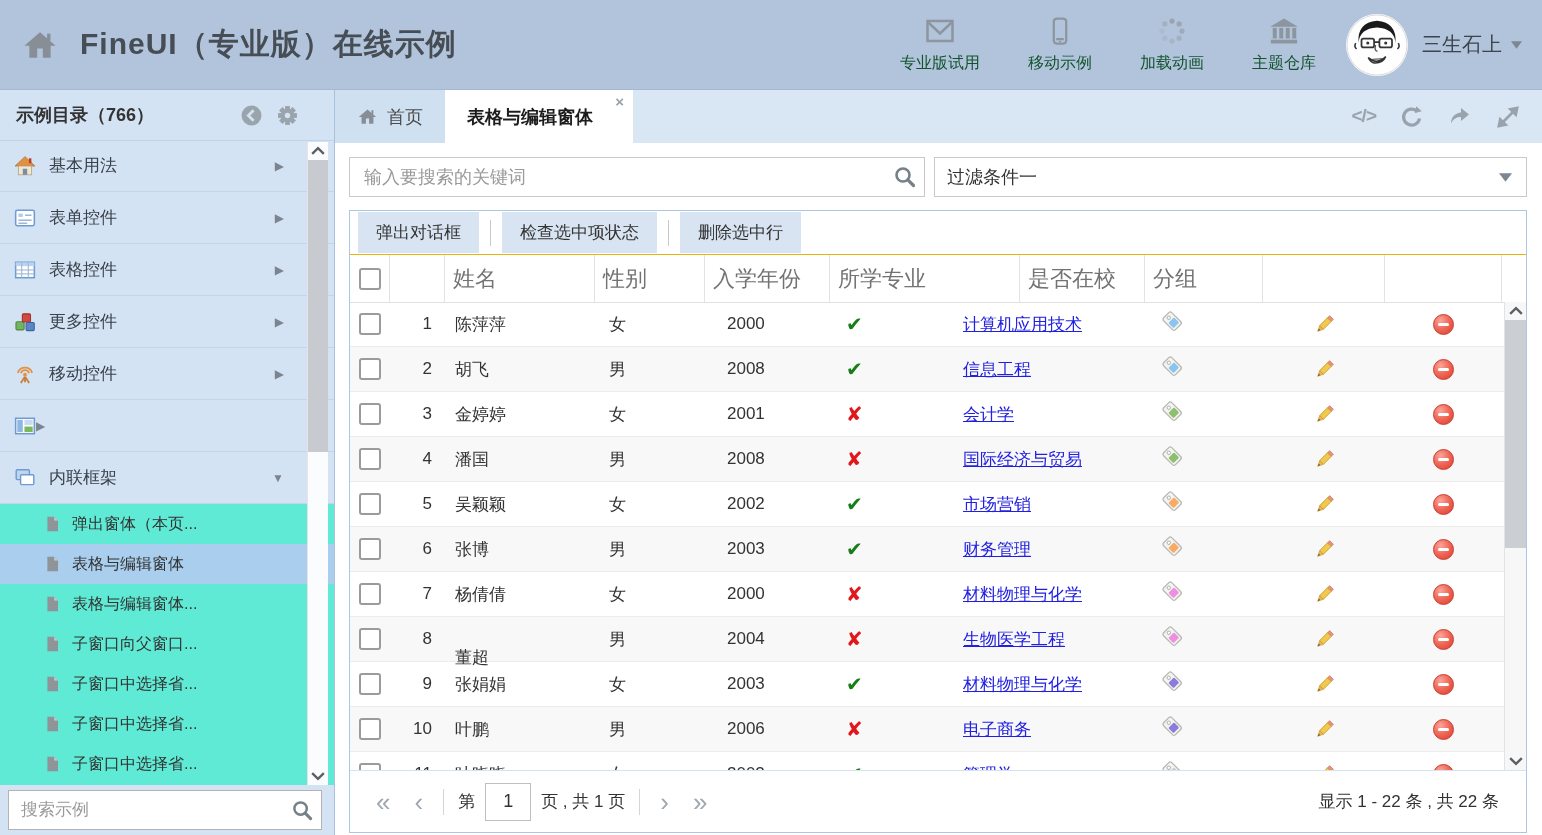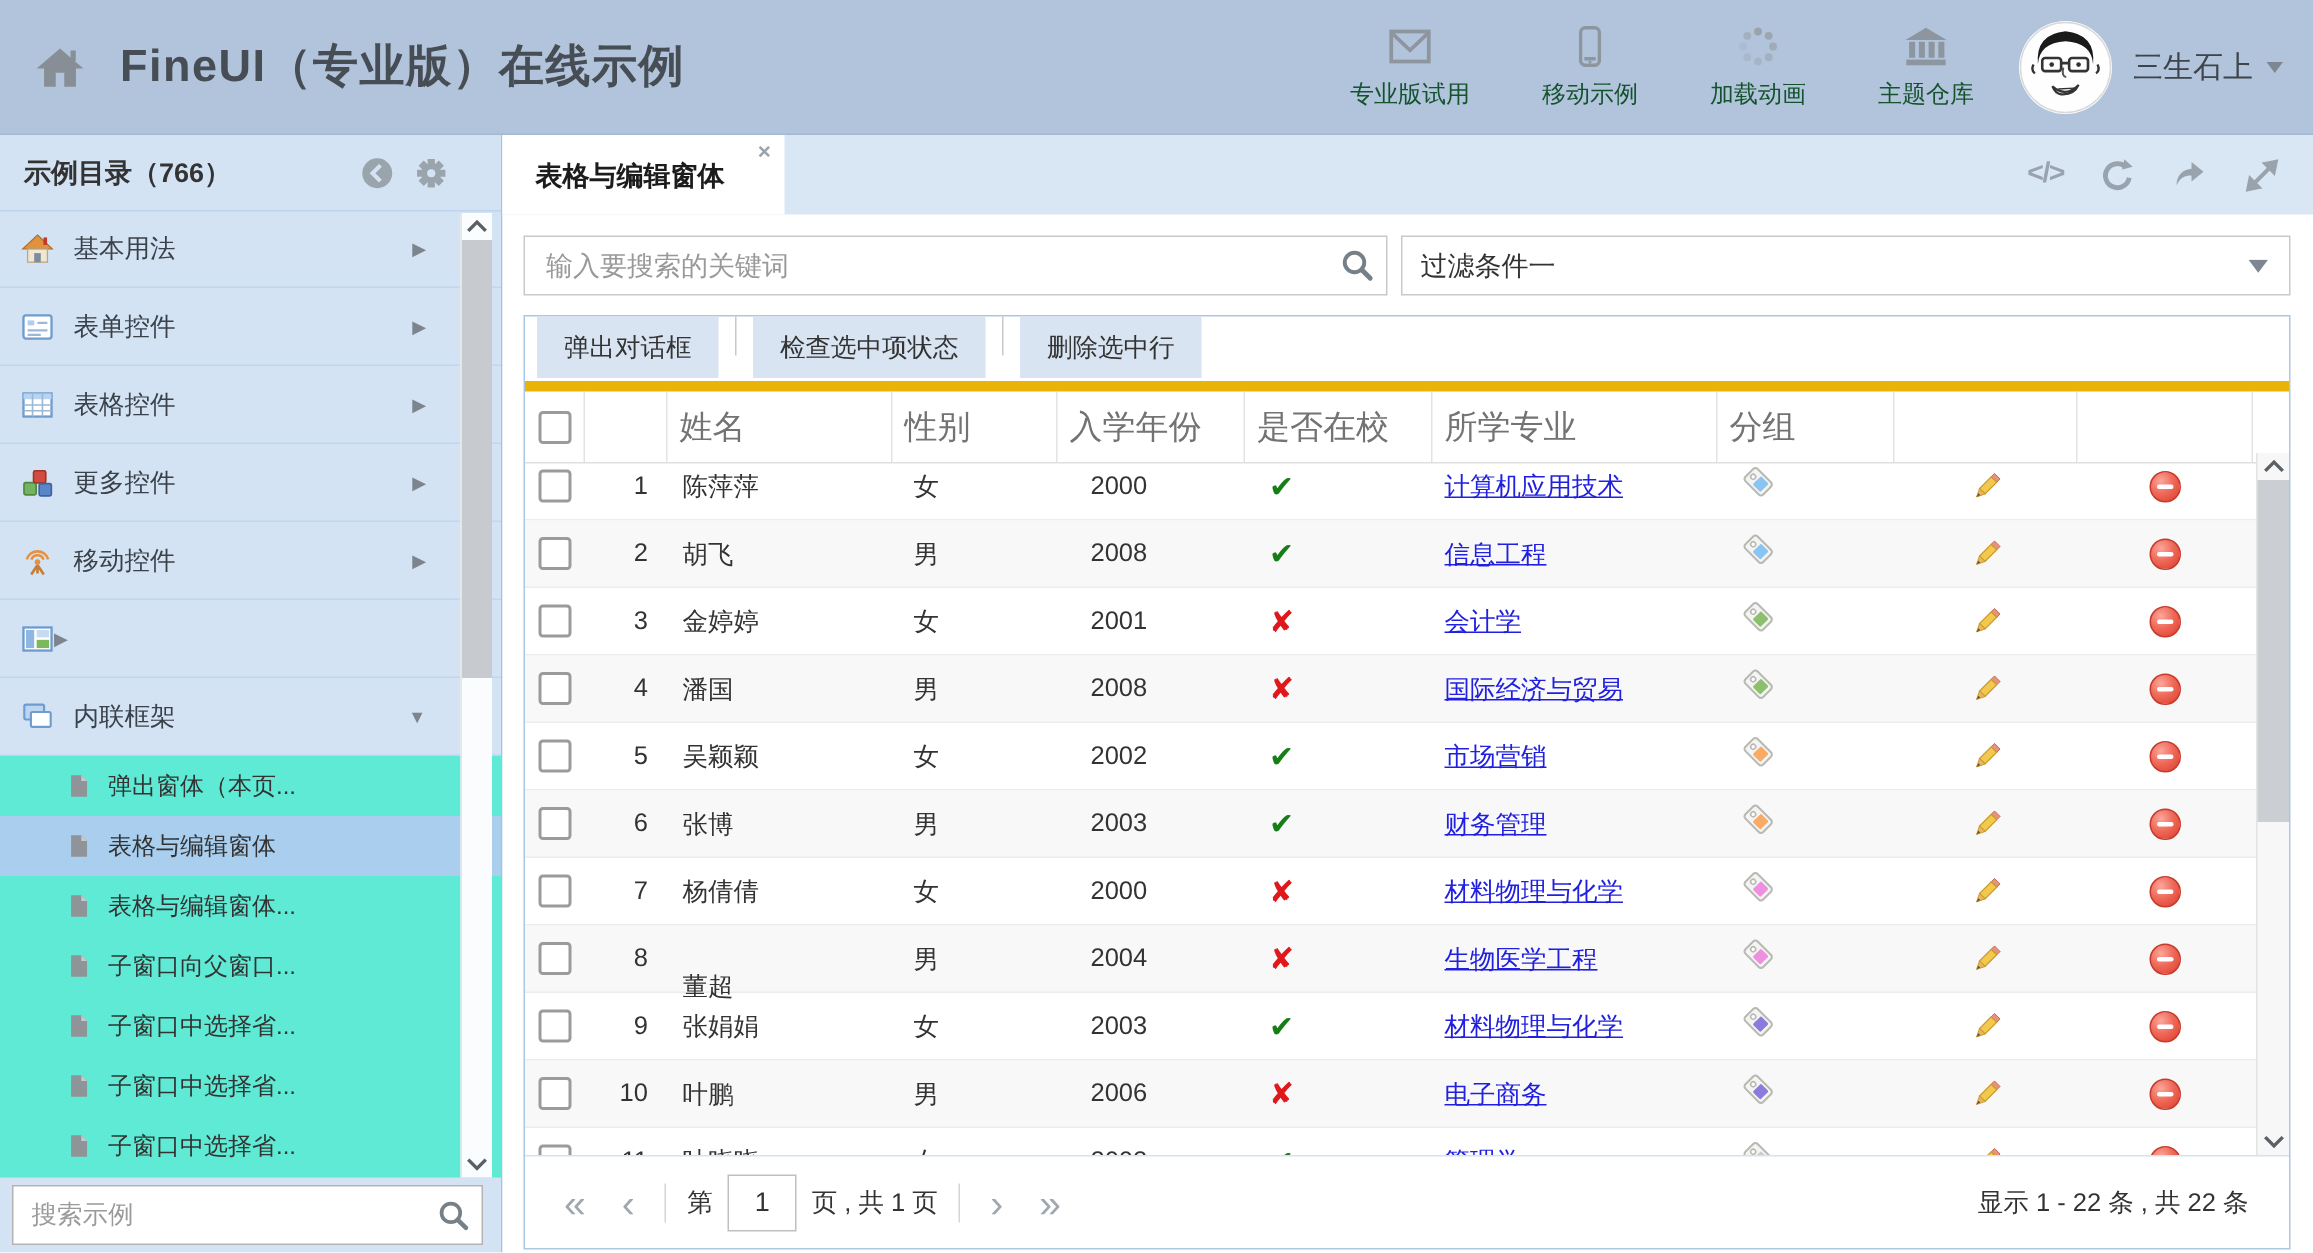--- a/index.html
+++ b/index.html
@@ -69,21 +69,21 @@
   .sbox input{flex:1;border:none;outline:none;margin-left:12px;font-size:18px;color:#333;font-family:inherit;background:transparent}
   .sbox input::placeholder{color:#999}
   .fsel{position:absolute;left:599px;top:67px;width:593px;height:40px;border:1px solid #c9c9c9;
         background:#fff;display:flex;align-items:center;box-sizing:border-box;cursor:pointer}
   .fval{margin-left:12px;font-size:18px;color:#333;flex:1}
   .caret{width:13px;height:9px;margin-right:14px}
 
   
   .grid{position:absolute;left:14px;top:120px;width:1178px;bottom:2px;border:1px solid #aac7e4;
         background:#fff;box-sizing:border-box}
-  .gtoolbar{height:43px;display:flex;align-items:flex-start;border-bottom:7px solid #eab308;padding-left:8px}
+  .gtoolbar{height:43px;display:flex;align-items:center;border-bottom:1px solid #eab308;padding-left:8px}
   .gbtn{background:#d9e4f2;border:none;color:#333;font-size:17px;padding:9px 18px;font-family:inherit;cursor:pointer}
   .gsep{width:1px;height:26px;background:#c9c9c9;margin:0 11px}
   .ghead{height:48px;display:flex;border-bottom:1px solid #e0e0e0;box-sizing:border-box}
   .hcell{display:flex;align-items:center;border-right:1px solid #e3e3e3;font-size:22px;color:#737373;
          padding-left:8px;box-sizing:border-box;flex:0 0 auto}
   .hcell.center{justify-content:center;padding-left:0}
   .hcell.spacer{border-right:none}
   .cb{width:18px;height:18px;border:2px solid #9b9b9b;border-radius:3px;background:#fff;cursor:pointer}
   .gbody{position:absolute;top:91px;left:0;right:0;bottom:62px;overflow:hidden}
   .grow{height:45px;display:flex;align-items:center;border-bottom:1px solid #ececec;box-sizing:border-box}
@@ -394,20 +394,29 @@
         <svg viewBox="0 0 22 22" fill="none">
           <circle cx="9" cy="9" r="6.5" stroke="#768088" stroke-width="2.6"></circle>
           <line x1="13.8" y1="13.8" x2="19.5" y2="19.5" stroke="#768088" stroke-width="3.2" stroke-linecap="round"></line>
         </svg>
       </span>
   </div>
 </div>
 
 <div class="main">
   <div class="tabbar">
+    <div class="tab home">
+      <span class="icon tabhome">
+          <svg viewBox="0 0 24 24" fill="#878e95">
+            <path d="M12 3 L23 12.5 H19.5 V21 H14 V14.5 H10 V21 H4.5 V12.5 H1 Z"></path>
+            <rect x="17" y="4" width="2.4" height="5"></rect>
+          </svg>
+        </span>
+      <span>首页</span>
+    </div>
     <div class="tab active">
       <span>表格与编辑窗体</span>
       <span class="close">×</span>
     </div>
     <div class="ticons">
         <span class="ticon code">&lt;/&gt;</span>
         <span class="ticon"><svg viewBox="0 0 24 24" fill="none">
             <path d="M19.5 13.5 a8 8 0 1 1 -2.2-7" stroke="#98a3ad" stroke-width="3.2"></path>
             <polygon points="16.2,1.2 21.8,6.2 14.8,8" fill="#98a3ad"></polygon>
           </svg></span>
@@ -455,25 +464,25 @@
         <div class="hcell" style="width: 55px;"></div>
         <div class="hcell" style="width: 150px;">
           <span>姓名</span>
         </div>
         <div class="hcell" style="width: 110px;">
           <span>性别</span>
         </div>
         <div class="hcell" style="width: 125px;">
           <span>入学年份</span>
         </div>
+        <div class="hcell" style="width: 190px;">
+          <span>所学专业</span>
+        </div>
         <div class="hcell" style="width: 125px;">
           <span>是否在校</span>
-        </div>
-        <div class="hcell" style="width: 190px;">
-          <span>所学专业</span>
         </div>
         <div class="hcell" style="width: 118px;">
           <span>分组</span>
         </div>
         <div class="hcell" style="width: 122px;"></div>
         <div class="hcell" style="width: 117px;"></div>
         <div class="hcell spacer" style="width: 21px;"></div>
       </div>
     <div class="gbody">
       <div>

